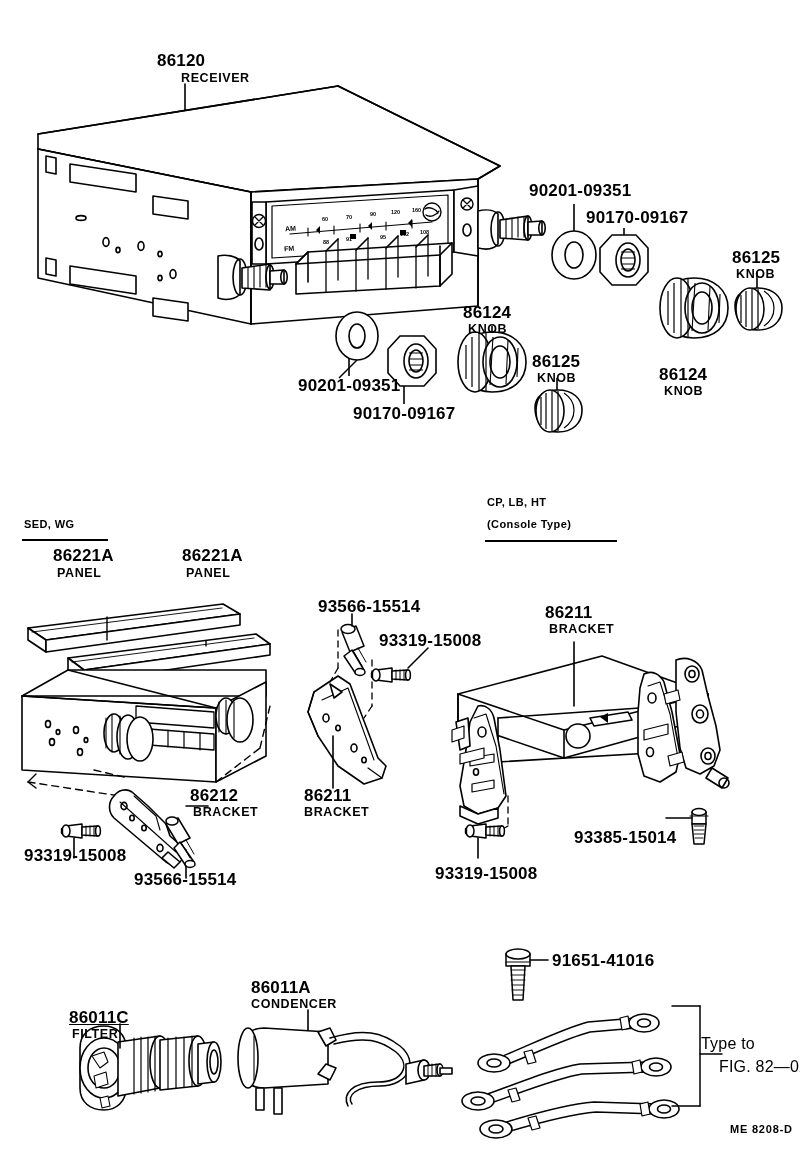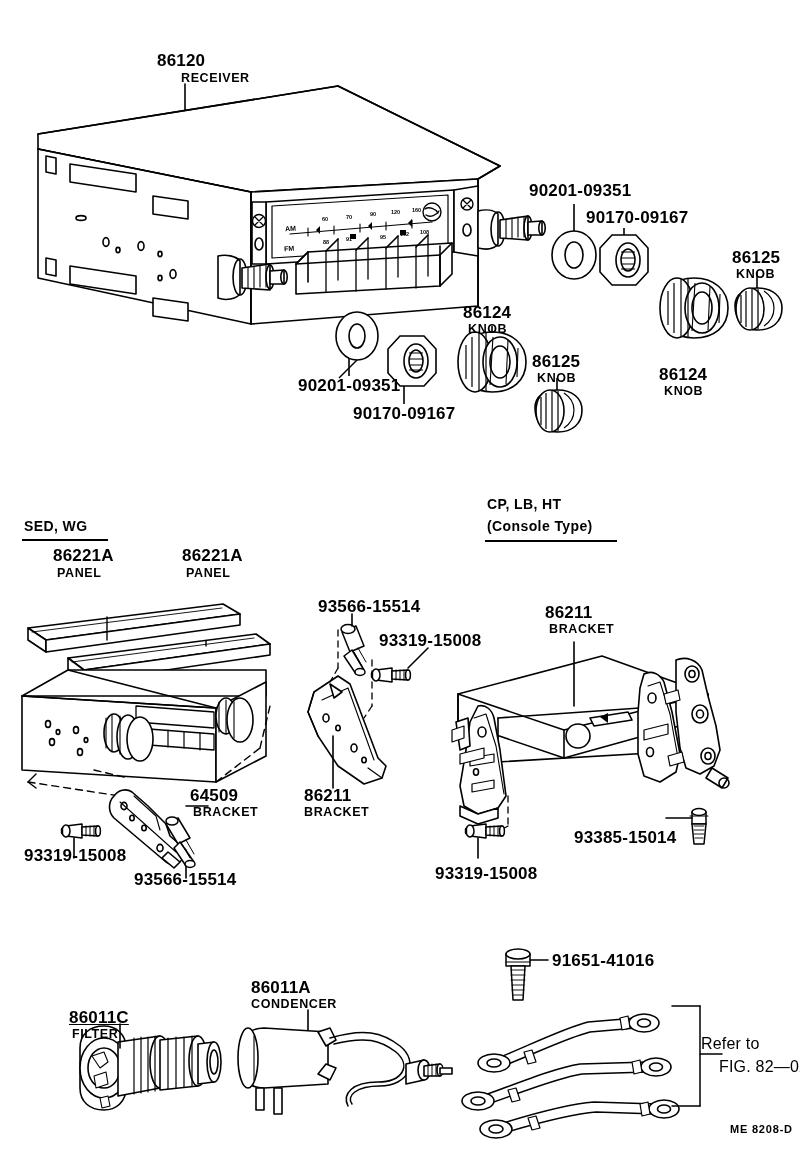--- a/index.html
+++ b/index.html
@@ -39,21 +39,21 @@
     font-size: 17px;
     font-weight: bold;
     letter-spacing: 0.2px;
   }
   .sub {
     font-size: 12.5px;
     font-weight: bold;
     letter-spacing: 0.6px;
   }
   .hdr {
-    font-size: 14px;
+    font-size: 11px;
     font-weight: bold;
     letter-spacing: 0.4px;
   }
   .refer {
     font-size: 16px;
     font-weight: normal;
     letter-spacing: 0.2px;
     line-height: 1.3;
   }
   .figid {
@@ -573,37 +573,37 @@
 <div class="lbl sub" style="left:49px; top:561px;">PANEL</div>
 <div class="lbl pn" style="left:174px; top:541px;">86221A</div>
 <div class="lbl sub" style="left:178px; top:561px;">PANEL</div>
 
 <div class="lbl pn" style="left:310px; top:592px;">93566-15514</div>
 <div class="lbl pn" style="left:371px; top:626px;">93319-15008</div>
 
 <div class="lbl pn" style="left:537px; top:598px;">86211</div>
 <div class="lbl sub" style="left:541px; top:617px;">BRACKET</div>
 
-<div class="lbl pn" style="left:182px; top:781px;">64509</div>
+<div class="lbl pn" style="left:182px; top:781px;">86212</div>
 <div class="lbl sub" style="left:185px; top:800px;">BRACKET</div>
 
 <div class="lbl pn" style="left:296px; top:781px;">86211</div>
 <div class="lbl sub" style="left:296px; top:800px;">BRACKET</div>
 
 <div class="lbl pn" style="left:16px; top:841px;">93319-15008</div>
 <div class="lbl pn" style="left:126px; top:865px;">93566-15514</div>
 <div class="lbl pn" style="left:427px; top:859px;">93319-15008</div>
 <div class="lbl pn" style="left:566px; top:823px;">93385-15014</div>
 
 <div class="lbl pn" style="left:61px; top:1003px;text-decoration:underline;">86011C</div>
 <div class="lbl sub" style="left:64px; top:1022px;">FILTER</div>
 
 <div class="lbl pn" style="left:243px; top:973px;">86011A</div>
 <div class="lbl sub" style="left:243px; top:992px;">CONDENCER</div>
 
 <div class="lbl pn" style="left:544px; top:946px;">91651-41016</div>
 
-<div class="lbl refer" style="left:693px; top:1028px;">Refer to</div>
+<div class="lbl refer" style="left:693px; top:1028px;">Type to</div>
 <div class="lbl refer" style="left:693px; top:1051px;padding-left:18px;">FIG. 82—02</div>
 
 <div class="lbl figid" style="left:722px; top:1118px;text-align:right;">ME 8208-D</div>
 
 </div>
 
 </body></html>

